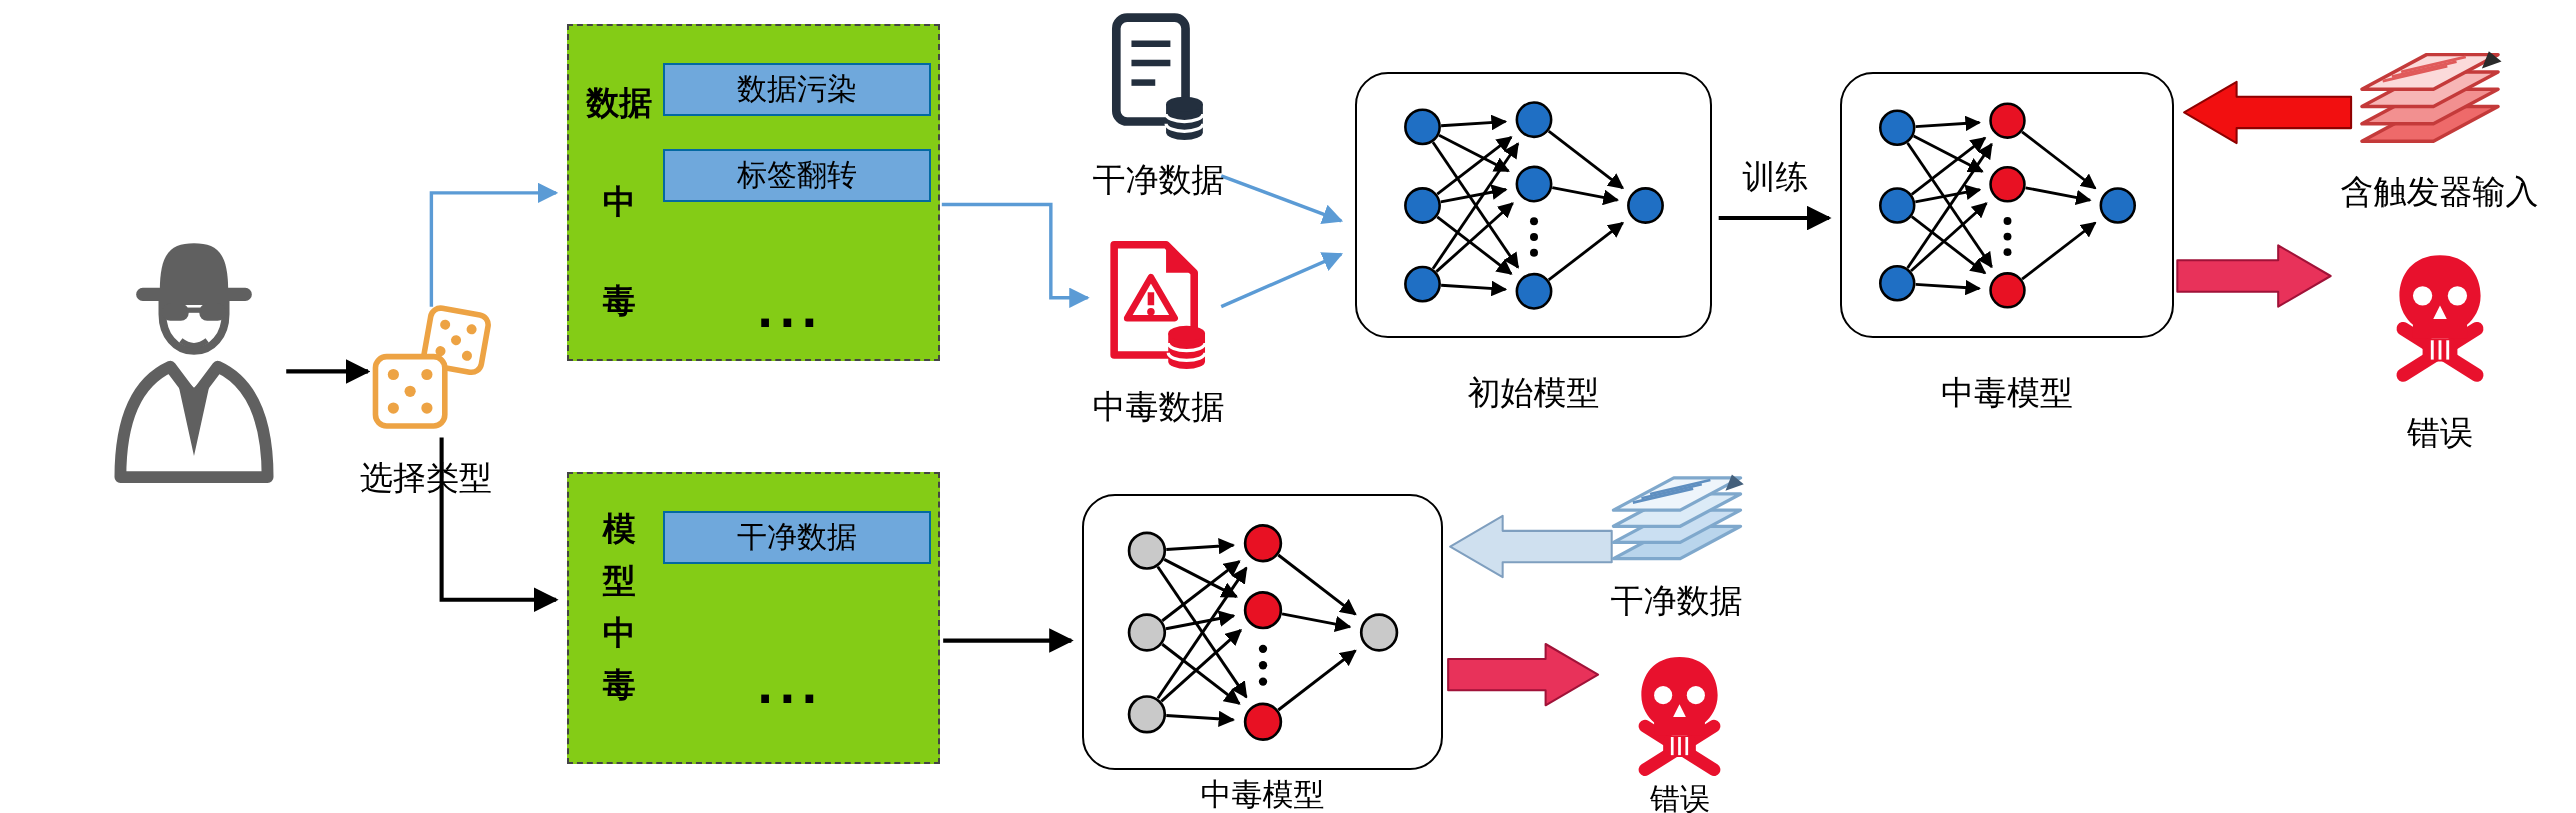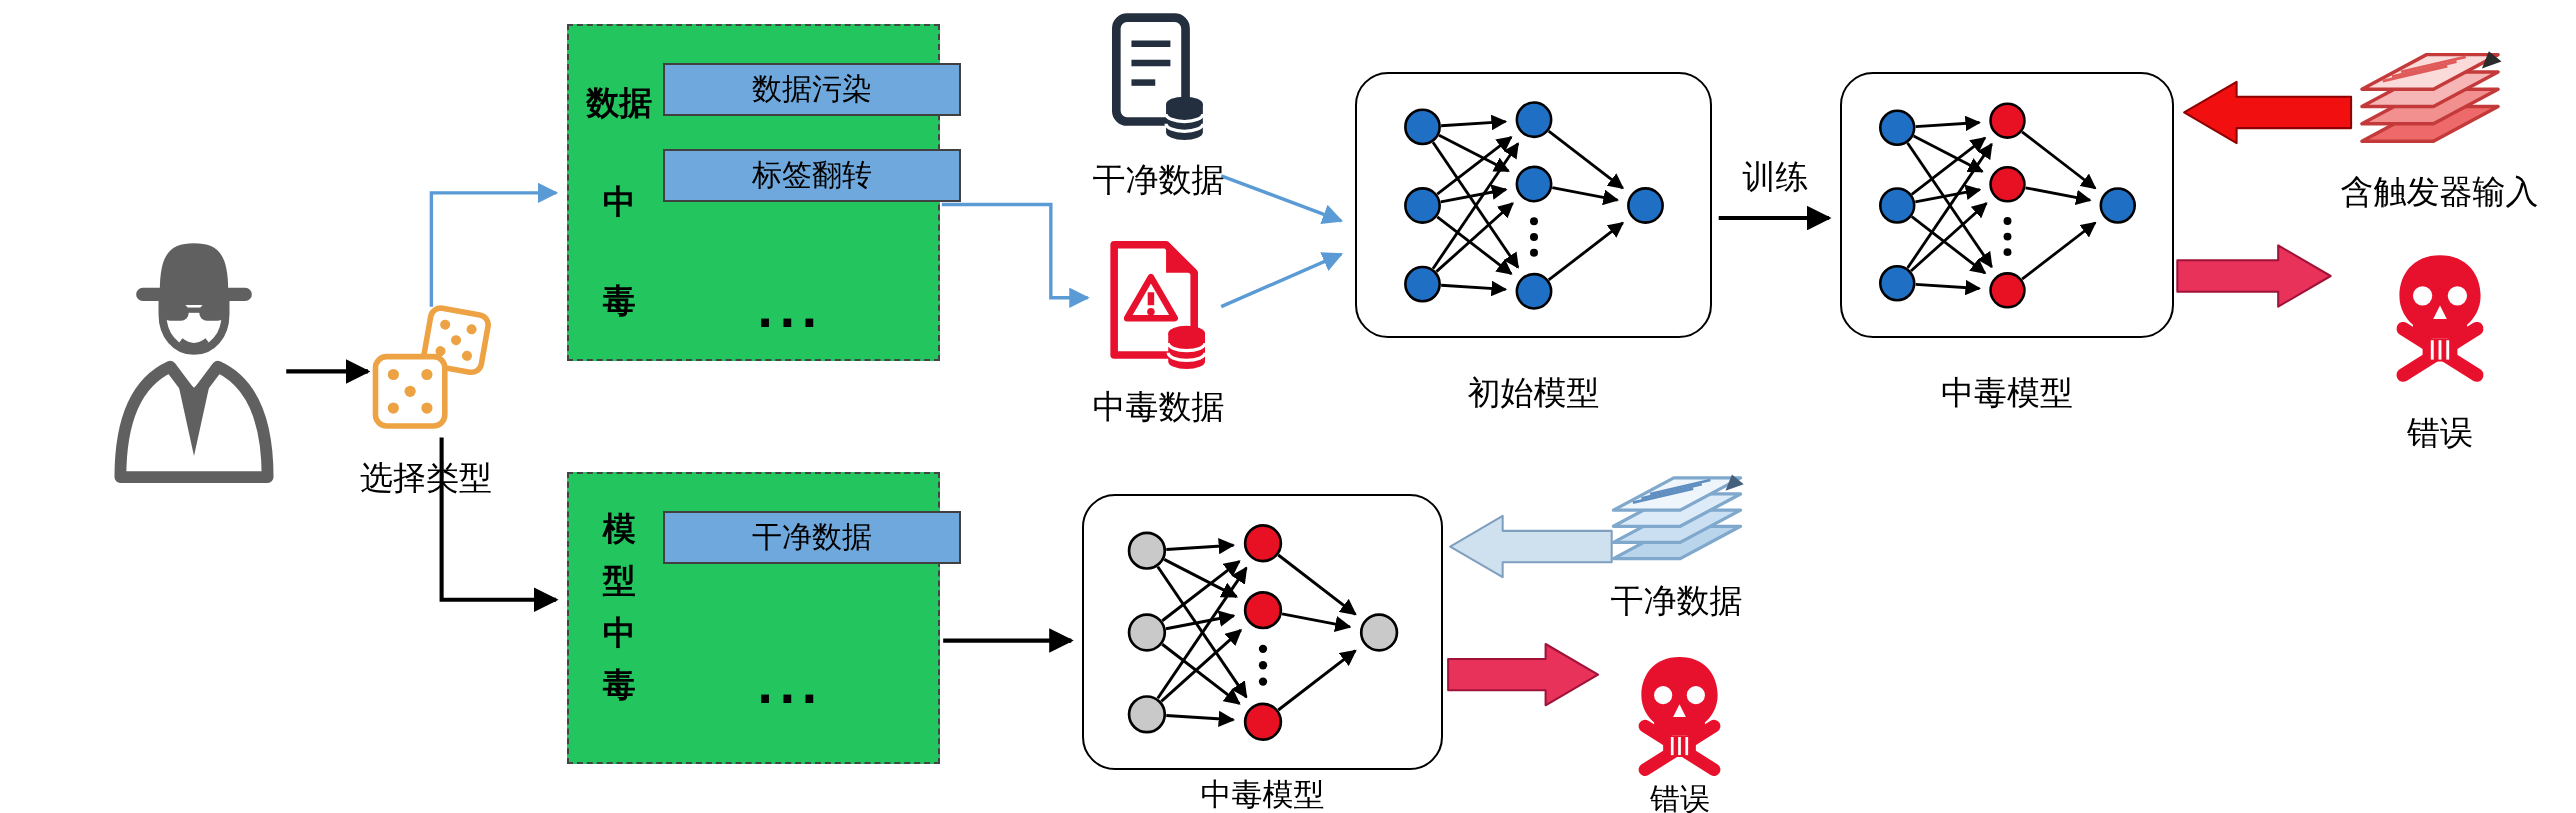--- a/index.html
+++ b/index.html
@@ -7,33 +7,33 @@
     position:relative;width:2576px;height:813px;background:#fff;overflow:hidden;
     font-family:"DejaVu Sans","Liberation Sans",sans-serif;color:#000;
   }
   svg{display:block;}
   #connectors{position:absolute;left:0;top:0;width:2576px;height:813px;pointer-events:none;}
   .icon{position:absolute;}
   .icon svg{width:100%;height:100%;}
   .lbl{position:absolute;text-align:center;font-size:33px;color:#000;line-height:1.2;}
   
   .panel{
-    position:absolute;background:#22c55e;border:2.7px dashed #444;box-sizing:border-box;
+    position:absolute;background:#84cc16;border:2.7px dashed #444;box-sizing:border-box;
   }
   #data-poisoning-box{left:567px;top:24px;width:373px;height:337px;}
   #model-poisoning-box{left:567px;top:472px;width:373px;height:292px;}
   .panel-title{
     position:absolute;left:12.3px;width:76px;text-align:center;
     white-space:pre-line;font-size:33px;font-weight:600;color:#000;
   }
   #data-poisoning-box .panel-title{top:27px;line-height:99px;}
   #model-poisoning-box .panel-title{top:29px;line-height:52px;}
   .item-box{
-    position:absolute;left:94px;width:298px;height:53px;box-sizing:border-box;
-    background:#6fa8dc;border:2px solid #404040;
+    position:absolute;left:94px;width:268px;height:53px;box-sizing:border-box;
+    background:#6fa8dc;border:2px solid #0369a1;
     display:flex;align-items:center;justify-content:center;
     font-size:30px;color:#000;
   }
   #dp-item-0{top:37px}#dp-item-1{top:123px}#dp-item-2{top:209px}
   #mp-item-0{top:37px}#mp-item-1{top:126px}
   .more-dots{
     position:absolute;left:94px;width:254px;text-align:center;
     font-size:44px;font-weight:700;letter-spacing:5.5px;color:#000;
   }
   #dp-more{top:271px}

